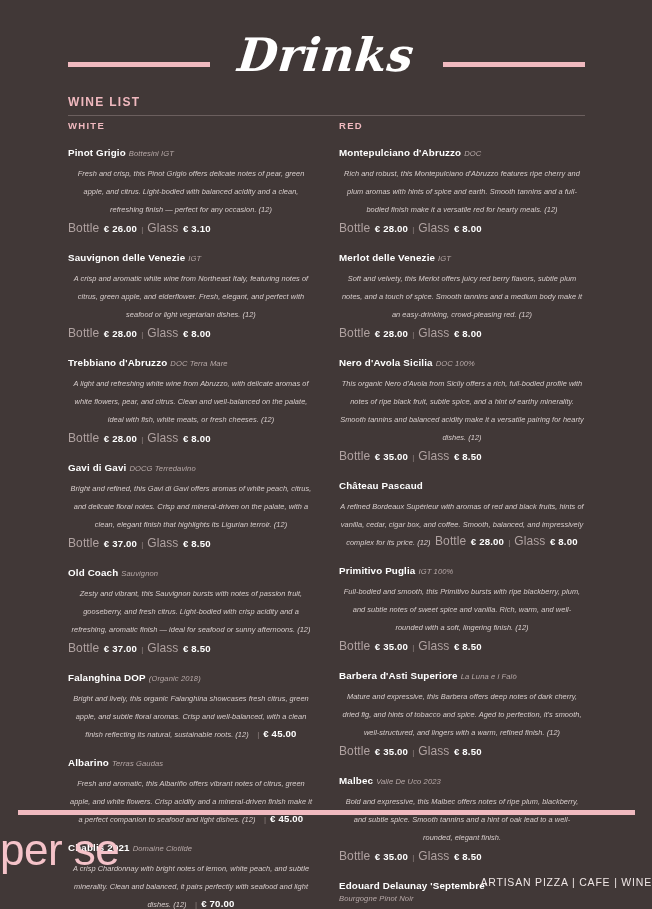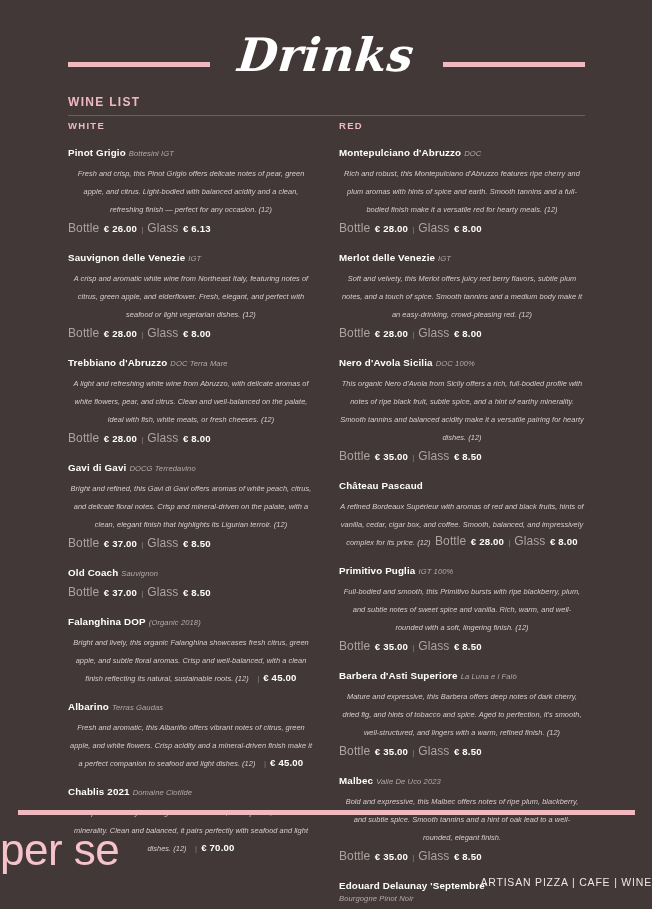--- a/index.html
+++ b/index.html
@@ -212,39 +212,40 @@
 
   <div class="columns">
 
     <div class="col left">
 
       <div class="cat-head">WHITE</div>
       <div id="white-list">
           <div class="item">
             <div><span class="item-name">Pinot Grigio</span><span class="item-sub">Bottesini IGT</span></div>
             <div class="desc-wrap"><span class="item-desc">Fresh and crisp, this Pinot Grigio offers delicate notes of pear, green apple, and citrus. Light-bodied with balanced acidity and a clean, refreshing finish — perfect for any occasion. (12)</span></div>
-            <div class="price-line"><span><span class="prices"><span class="price-unit">Bottle</span> <span class="price-val">€ 26.00</span></span><span class="price-sep">|</span><span class="prices"><span class="price-unit">Glass</span> <span class="price-val">€ 6.13</span></span></span></div>
+            <div class="price-line"><span><span class="prices"><span class="price-unit">Bottle</span> <span class="price-val">€ 26.00</span></span><span class="price-sep">|</span><span class="prices"><span class="price-unit">Glass</span> <span class="price-val">€ 3.10</span></span></span></div>
           </div>
           <div class="item">
             <div><span class="item-name">Sauvignon delle Venezie</span><span class="item-sub">IGT</span></div>
             <div class="desc-wrap"><span class="item-desc">A crisp and aromatic white wine from Northeast Italy, featuring notes of citrus, green apple, and elderflower. Fresh, elegant, and perfect with seafood or light vegetarian dishes. (12)</span></div>
             <div class="price-line"><span><span class="prices"><span class="price-unit">Bottle</span> <span class="price-val">€ 28.00</span></span><span class="price-sep">|</span><span class="prices"><span class="price-unit">Glass</span> <span class="price-val">€ 8.00</span></span></span></div>
           </div>
           <div class="item">
             <div><span class="item-name">Trebbiano d'Abruzzo</span><span class="item-sub">DOC Terra Mare</span></div>
             <div class="desc-wrap"><span class="item-desc">A light and refreshing white wine from Abruzzo, with delicate aromas of white flowers, pear, and citrus. Clean and well-balanced on the palate, ideal with fish, white meats, or fresh cheeses. (12)</span></div>
             <div class="price-line"><span><span class="prices"><span class="price-unit">Bottle</span> <span class="price-val">€ 28.00</span></span><span class="price-sep">|</span><span class="prices"><span class="price-unit">Glass</span> <span class="price-val">€ 8.00</span></span></span></div>
           </div>
           <div class="item">
             <div><span class="item-name">Gavi di Gavi</span><span class="item-sub">DOCG Terredavino</span></div>
             <div class="desc-wrap"><span class="item-desc">Bright and refined, this Gavi di Gavi offers aromas of white peach, citrus, and delicate floral notes. Crisp and mineral-driven on the palate, with a clean, elegant finish that highlights its Ligurian terroir. (12)</span></div>
             <div class="price-line"><span><span class="prices"><span class="price-unit">Bottle</span> <span class="price-val">€ 37.00</span></span><span class="price-sep">|</span><span class="prices"><span class="price-unit">Glass</span> <span class="price-val">€ 8.50</span></span></span></div>
           </div>
           <div class="item">
             <div><span class="item-name">Old Coach</span><span class="item-sub">Sauvignon</span></div>
+            <div class="desc-wrap"><span class="item-desc">Zesty and vibrant, this Sauvignon bursts with notes of passion fruit, gooseberry, and fresh citrus. Light-bodied with crisp acidity and a refreshing, aromatic finish — ideal for seafood or sunny afternoons. (12)</span></div>
             <div class="price-line"><span><span class="prices"><span class="price-unit">Bottle</span> <span class="price-val">€ 37.00</span></span><span class="price-sep">|</span><span class="prices"><span class="price-unit">Glass</span> <span class="price-val">€ 8.50</span></span></span></div>
           </div>
           <div class="item">
             <div><span class="item-name">Falanghina DOP</span><span class="item-sub">(Organic 2018)</span></div>
             <div class="desc-wrap"><span class="item-desc">Bright and lively, this organic Falanghina showcases fresh citrus, green apple, and subtle floral aromas. Crisp and well-balanced, with a clean finish reflecting its natural, sustainable roots. (12)</span>  <span class="price-inline"><span class="price-sep">|</span><span class="prices"><span class="price-val">€ 45.00</span></span></span></div>
           </div>
           <div class="item">
             <div><span class="item-name">Albarino</span><span class="item-sub">Terras Gaudas</span></div>
             <div class="desc-wrap"><span class="item-desc">Fresh and aromatic, this Albariño offers vibrant notes of citrus, green apple, and white flowers. Crisp acidity and a mineral-driven finish make it a perfect companion to seafood and light dishes. (12)</span>  <span class="price-inline"><span class="price-sep">|</span><span class="prices"><span class="price-val">€ 45.00</span></span></span></div>
           </div>

